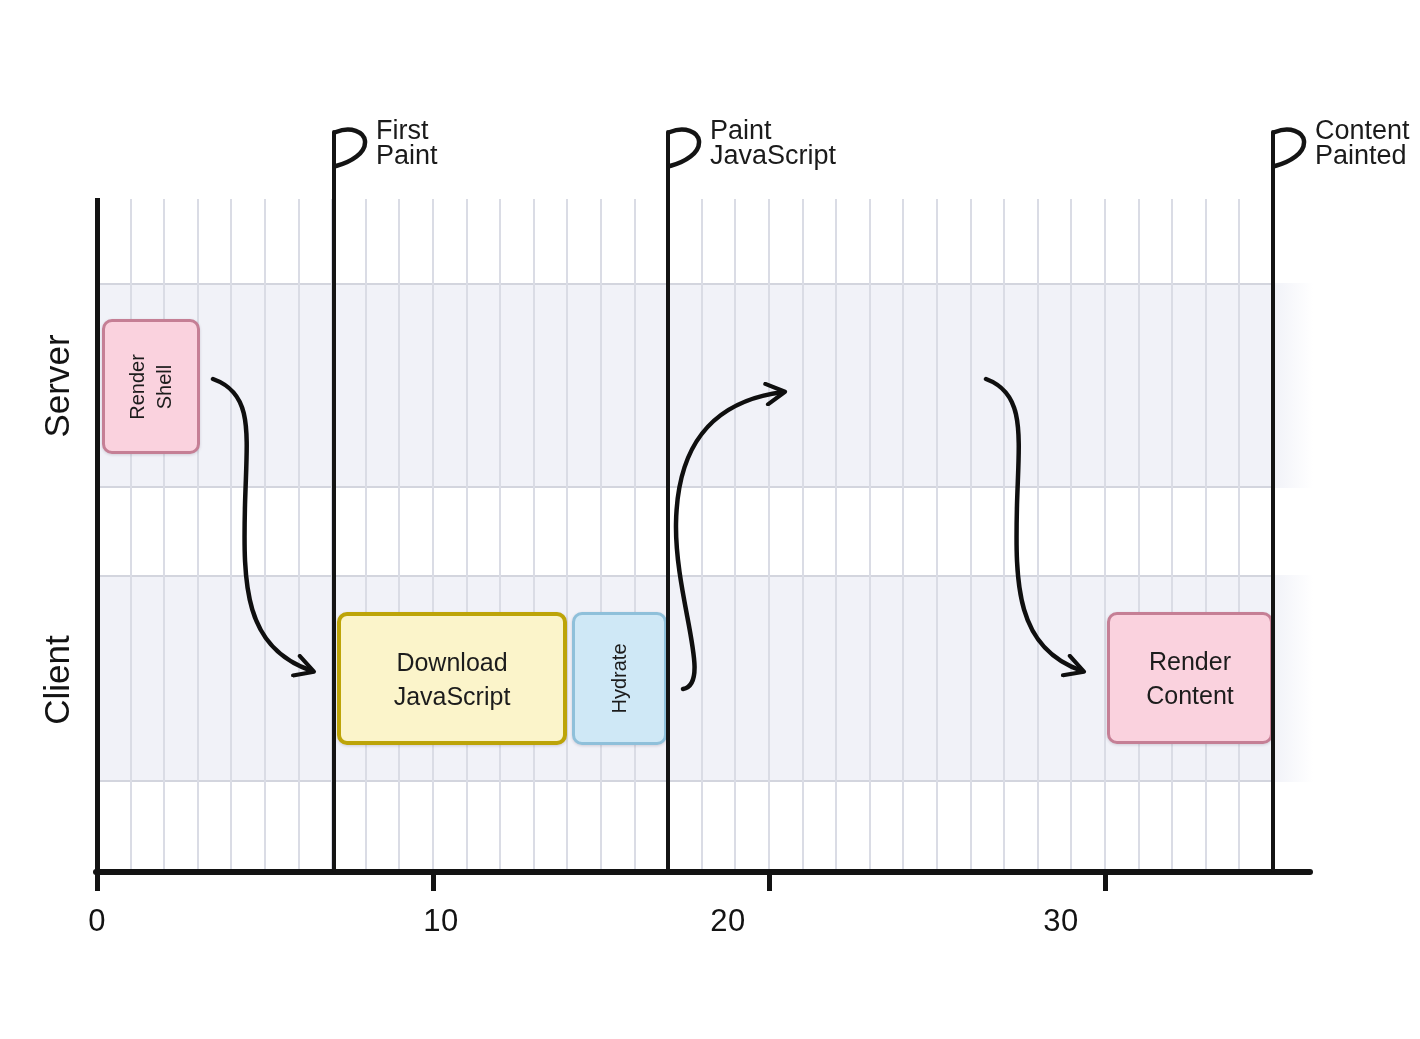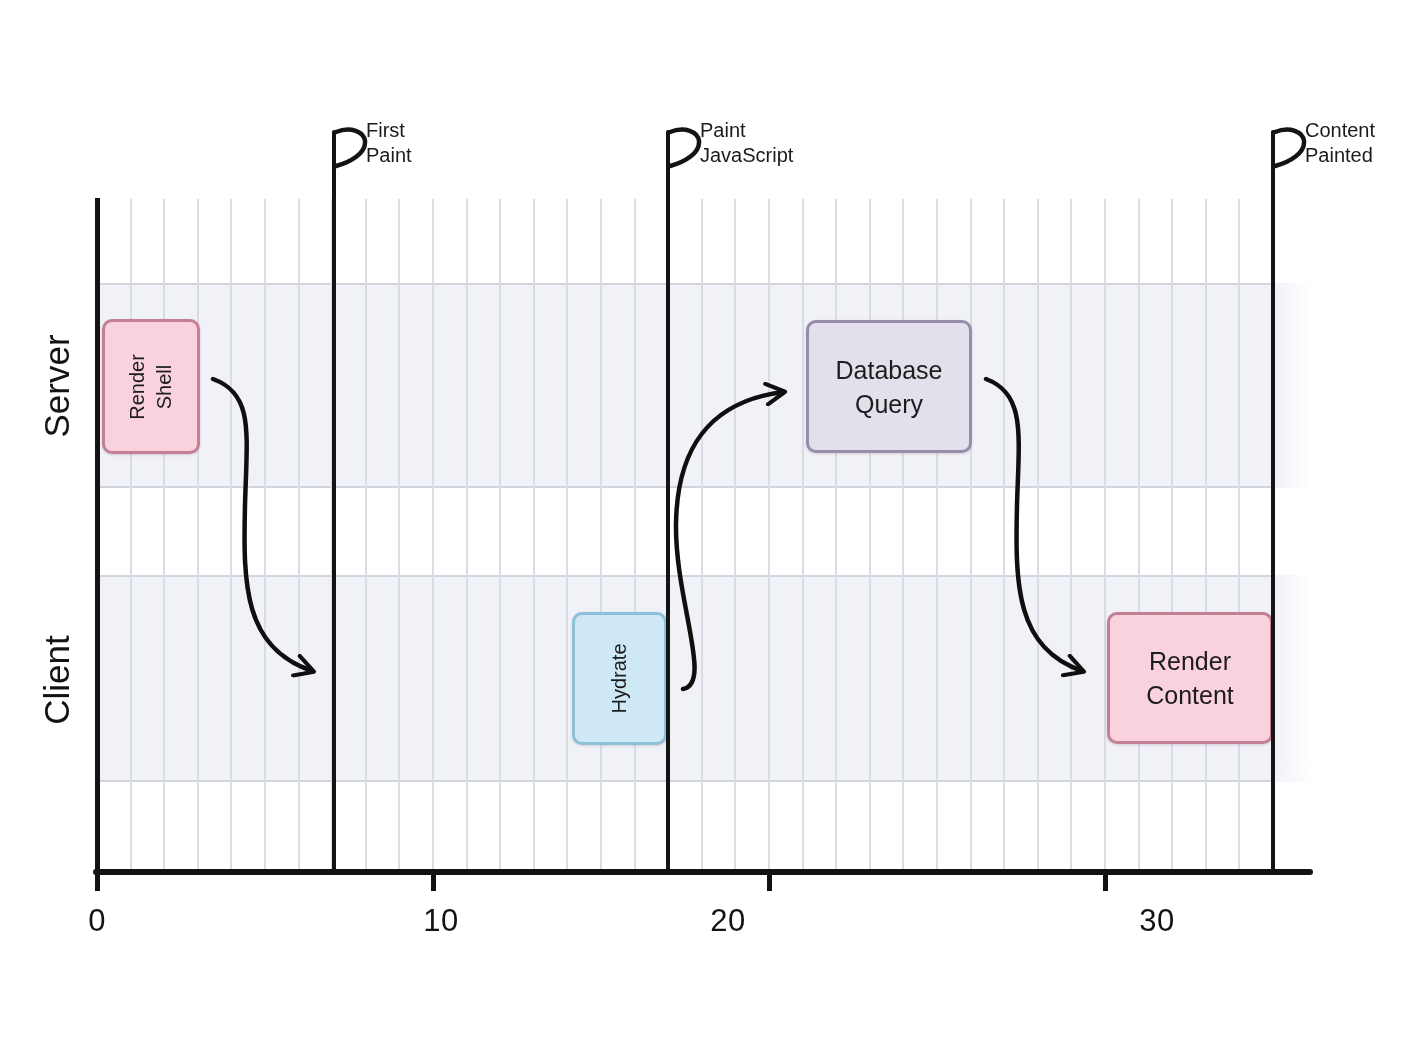--- a/index.html
+++ b/index.html
@@ -31,22 +31,22 @@
   .lane-label{
     position:absolute;width:260px;height:46px;line-height:46px;text-align:center;
     font-size:35px;font-weight:500;color:#131313;
     transform:translate(-50%,-50%) rotate(-90deg);
   }
   
   .milestone{position:absolute;top:126px;}
   .pole{position:absolute;left:0;top:4px;width:4px;height:742px;background:#141414;border-radius:2px;}
   .flag-svg{position:absolute;left:1px;top:0px;}
   .flag-label{
-    position:absolute;left:34px;top:-8px;width:180px;
-    font-size:20px;line-height:25px;font-weight:500;color:#1b1b1b;
+    position:absolute;left:44px;top:-8px;width:180px;
+    font-size:27px;line-height:25px;font-weight:500;color:#1b1b1b;
   }
   
   .task{
     position:absolute;box-sizing:border-box;border-radius:10px;
     display:flex;align-items:center;justify-content:center;
     box-shadow:0 1px 3px rgba(60,40,70,0.18);
   }
   .task-label{font-size:25px;line-height:34px;text-align:center;color:#1c1c1c;}
   .task-label-sm{font-size:20px;line-height:27px;text-align:center;color:#1c1c1c;white-space:nowrap;}
   .rot{transform:rotate(-90deg);}
@@ -107,43 +107,43 @@
 
   <div class="y-axis"></div>
   <div class="x-axis"></div>
   <div class="tick" style="left:95px;"></div>
   <div class="tick" style="left:431px;"></div>
   <div class="tick" style="left:767px;"></div>
   <div class="tick" style="left:1103px;"></div>
   <div class="tick-label" style="left:52px;">0</div>
   <div class="tick-label" style="left:396px;">10</div>
   <div class="tick-label" style="left:683px;">20</div>
-  <div class="tick-label" style="left:1112px;">30</div>
+  <div class="tick-label" style="left:1016px;">30</div>
 
   <div class="lane-label" style="left:57px;top:386px;">Server</div>
   <div class="lane-label" style="left:57px;top:680px;">Client</div>
 
   <div class="task t-render-shell">
     <div class="task-label-sm rot">
       <div>Render</div>
       <div>Shell</div>
     </div>
   </div>
 
+  <div class="task t-download-js">
+    <div class="task-label">
+      <div>Download</div>
+      <div>JavaScript</div>
+    </div>
+  </div>
 
   <div class="task t-hydrate">
     <div class="task-label-sm rot">Hydrate</div>
   </div>
 
-  <div class="task t-database-query">
-    <div class="task-label">
-      <div>Database</div>
-      <div>Query</div>
-    </div>
-  </div>
 
   <div class="task t-render-content">
     <div class="task-label">
       <div>Render</div>
       <div>Content</div>
     </div>
   </div>
 
   <div class="milestone" style="left:332px;">
     <div class="pole"></div>

